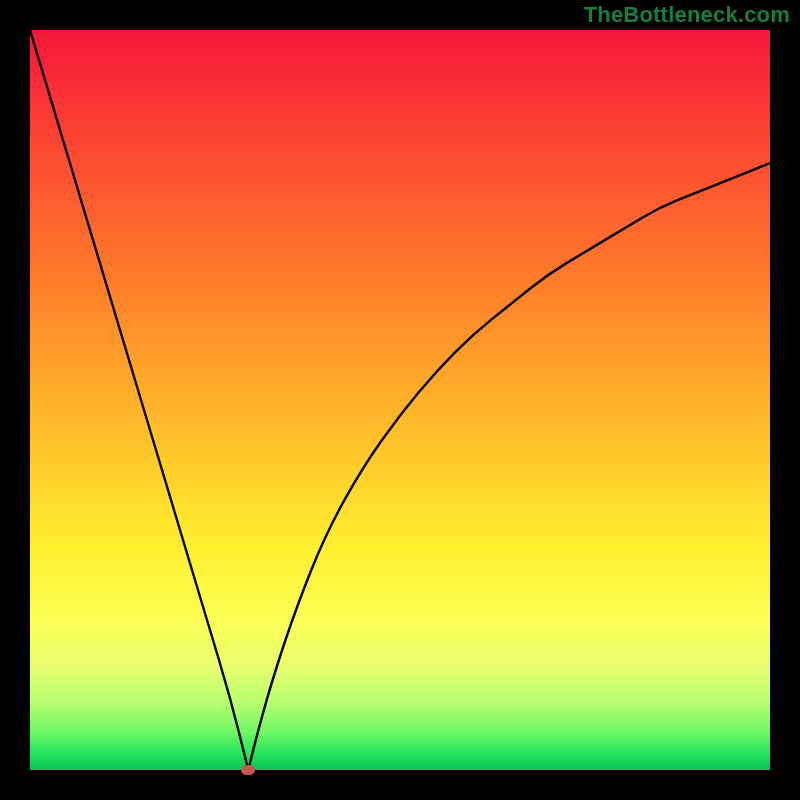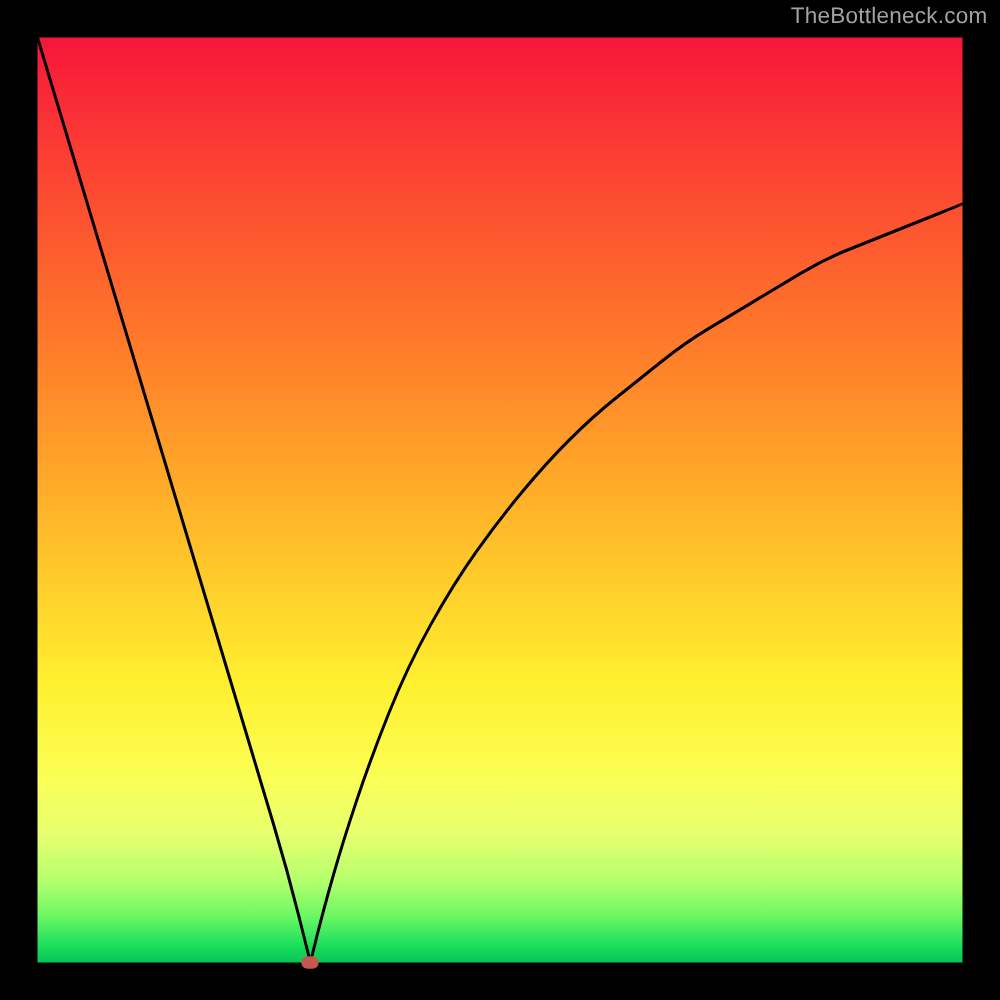--- a/index.html
+++ b/index.html
@@ -14,23 +14,23 @@
   .frame {
     position: relative;
     width: 800px;
     height: 800px;
     background: #000;
   }
   .watermark {
     position: absolute;
     top: 2px;
     right: 10px;
-    color: #a3a3a3;
-    font-size: 18px;
-    font-weight: normal;
+    color: #15803d;
+    font-size: 22px;
+    font-weight: bold;
     letter-spacing: 0.2px;
     user-select: none;
   }
   .plot {
     position: absolute;
     left: 30px;
     top: 30px;
     width: 740px;
     height: 740px;
     

